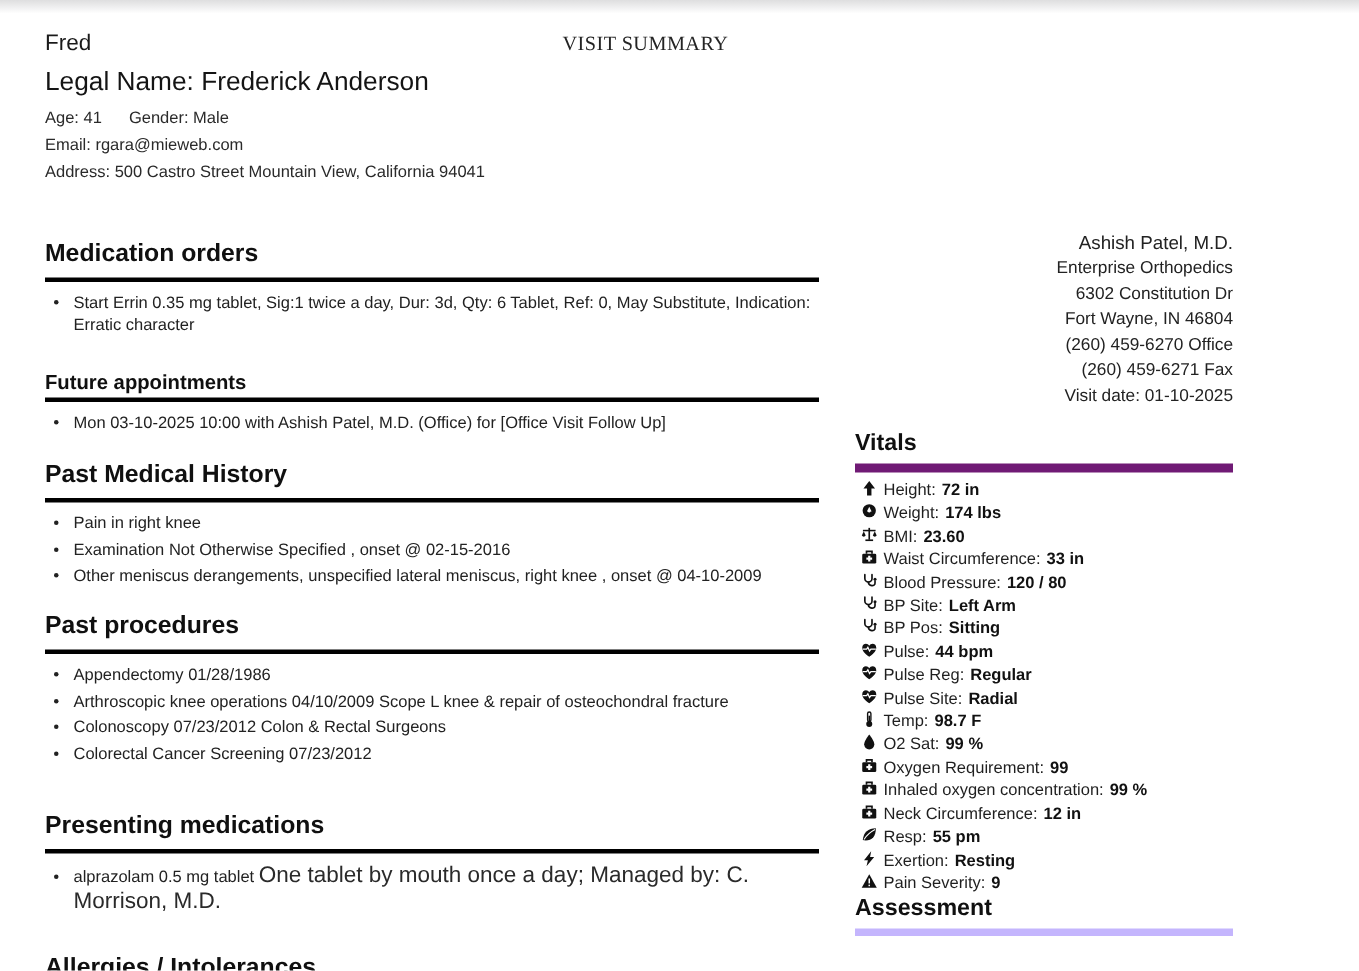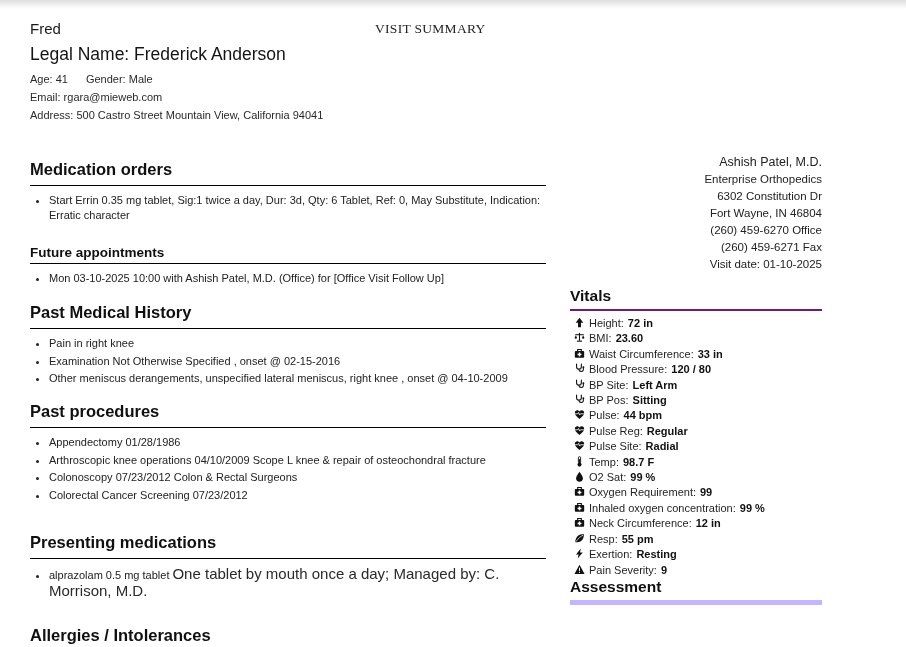--- a/index.html
+++ b/index.html
@@ -20,37 +20,37 @@
   .meta{font-size:11px;color:#2a2a2a;margin-top:6px;line-height:17px;}
   .meta .gap{margin-left:18px;}
 
   
   .columns{display:flex;margin-top:30px;}
   .col-left{width:516px;margin-left:30px;}
   .col-right{width:252px;margin-left:24px;}
 
   
   .sec-title{font-size:16.5px;font-weight:bold;color:#101010;
-    border-bottom:1px solid #000000;padding-bottom:6px;margin:0;}
+    border-bottom:3px solid #000000;padding-bottom:6px;margin:0;}
   .sec-title.sm{font-size:13.5px;padding-bottom:3px;}
   .section.s1{margin-top:6px;}
   .section.s2{margin-top:22px;}
   .section.s3{margin-top:17px;}
   .section.s4{margin-top:16px;}
   .section.s5{margin-top:30px;}
   .section.s6{margin-top:26px;}
   ul.blist{margin:7px 0 0 0;padding-left:19px;font-size:11px;color:#222;}
   ul.blist li{margin-bottom:2.5px;line-height:15px;}
   .small{font-size:15px;margin-left:3px;color:#2a2a2a;}
 
   
   .provider{font-size:11.5px;line-height:17px;color:#222;text-align:right;}
   .provider .pname{font-size:12.5px;}
   .rtitle{font-size:15.5px;font-weight:bold;color:#101010;margin:0;padding-bottom:4px;}
-  .vitals-head{margin-top:14px;border-bottom:2px solid #701a75;}
+  .vitals-head{margin-top:14px;border-bottom:6px solid #701a75;}
   .assess-head{border-bottom:5px solid #c4b5fd;}
   .vlist{margin-top:5px;padding-left:4px;}
   .vital{font-size:11px;line-height:15.4px;color:#1f1f1f;white-space:nowrap;}
   .vital .vlabel{margin-right:4px;}
   .vital .vvalue{font-weight:bold;color:#111;}
   .vicon{display:inline-block;width:11px;height:11px;margin-right:4px;vertical-align:-1px;}
   .vicon svg{display:block;}
 </style>
 </head>
 <body>
@@ -135,20 +135,25 @@
         <div>(260) 459-6270 Office</div>
         <div>(260) 459-6271 Fax</div>
         <div>Visit date: 01-10-2025</div>
       </div>
 
       <h2 class="rtitle vitals-head">Vitals</h2>
       <div class="vlist">
         <div class="vital"><span class="vicon"><svg viewBox="0 0 12 12" width="11" height="11">
                 <path fill="#111" d="M6 0.8 L10.2 6.2 H7.6 V11.2 H4.4 V6.2 H1.8 Z"></path>
               </svg></span><span class="vlabel">Height:</span><span class="vvalue">72 in</span></div>
+        <div class="vital"><span class="vicon"><svg viewBox="0 0 12 12" width="11" height="11">
+                <circle cx="6" cy="6" r="4.8" fill="#111"></circle>
+                <path d="M6 3 L7.7 6.5 H4.3 Z" fill="#fff"></path>
+                <circle cx="6" cy="6.4" r="0.9" fill="#fff"></circle>
+              </svg></span><span class="vlabel">Weight:</span><span class="vvalue">174 lbs</span></div>
         <div class="vital"><span class="vicon"><svg viewBox="0 0 12 12" width="11" height="11" fill="#111">
                 <rect x="5.4" y="1" width="1.2" height="8.6"></rect>
                 <rect x="3.2" y="9.4" width="5.6" height="1.2"></rect>
                 <rect x="1.4" y="2.4" width="9.2" height="1.1"></rect>
                 <path d="M0.6 6.6 L2 3.5 L3.4 6.6 A1.6 1.6 0 0 1 0.6 6.6 Z"></path>
                 <path d="M8.6 6.6 L10 3.5 L11.4 6.6 A1.6 1.6 0 0 1 8.6 6.6 Z"></path>
               </svg></span><span class="vlabel">BMI:</span><span class="vvalue">23.60</span></div>
         <div class="vital"><span class="vicon"><svg viewBox="0 0 12 12" width="11" height="11">
                 <rect x="0.9" y="3.4" width="10.2" height="7.2" rx="1" fill="#111"></rect>
                 <path d="M4 3.4 V1.7 H8 V3.4" fill="none" stroke="#111" stroke-width="1.2"></path>

